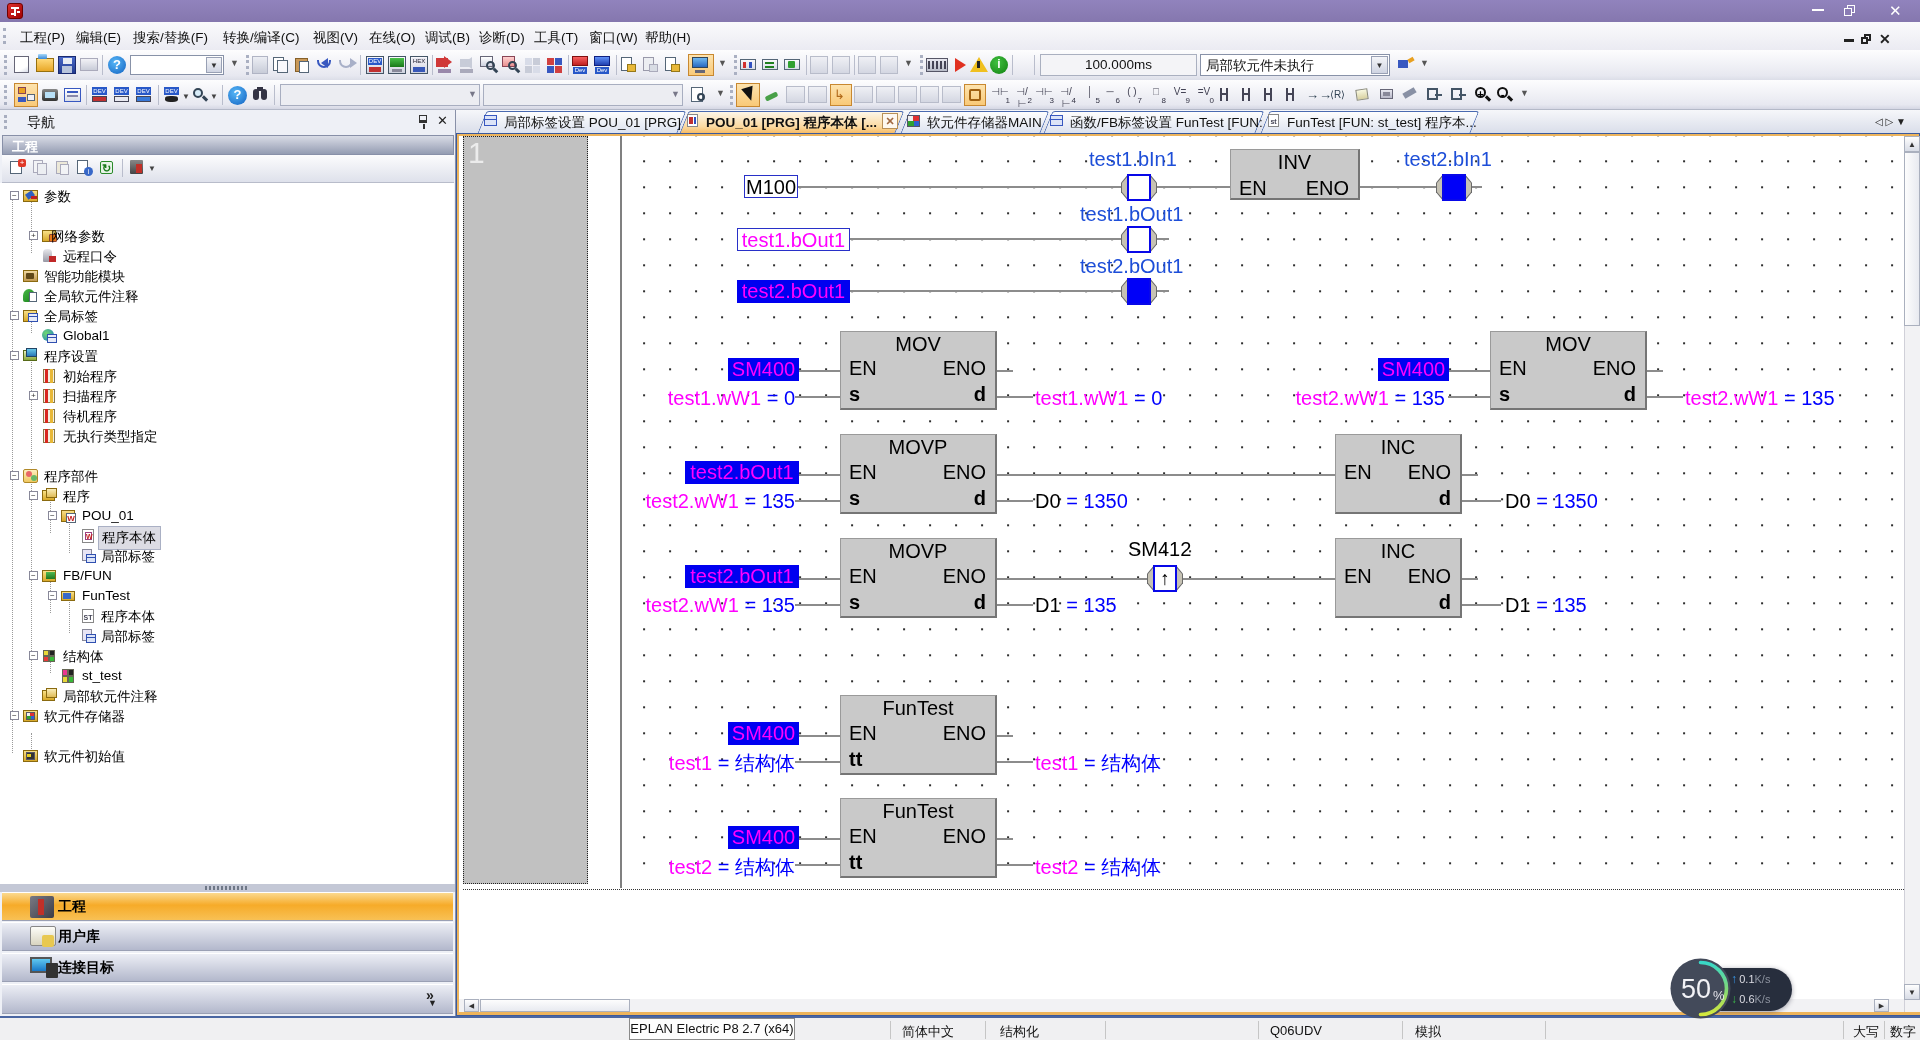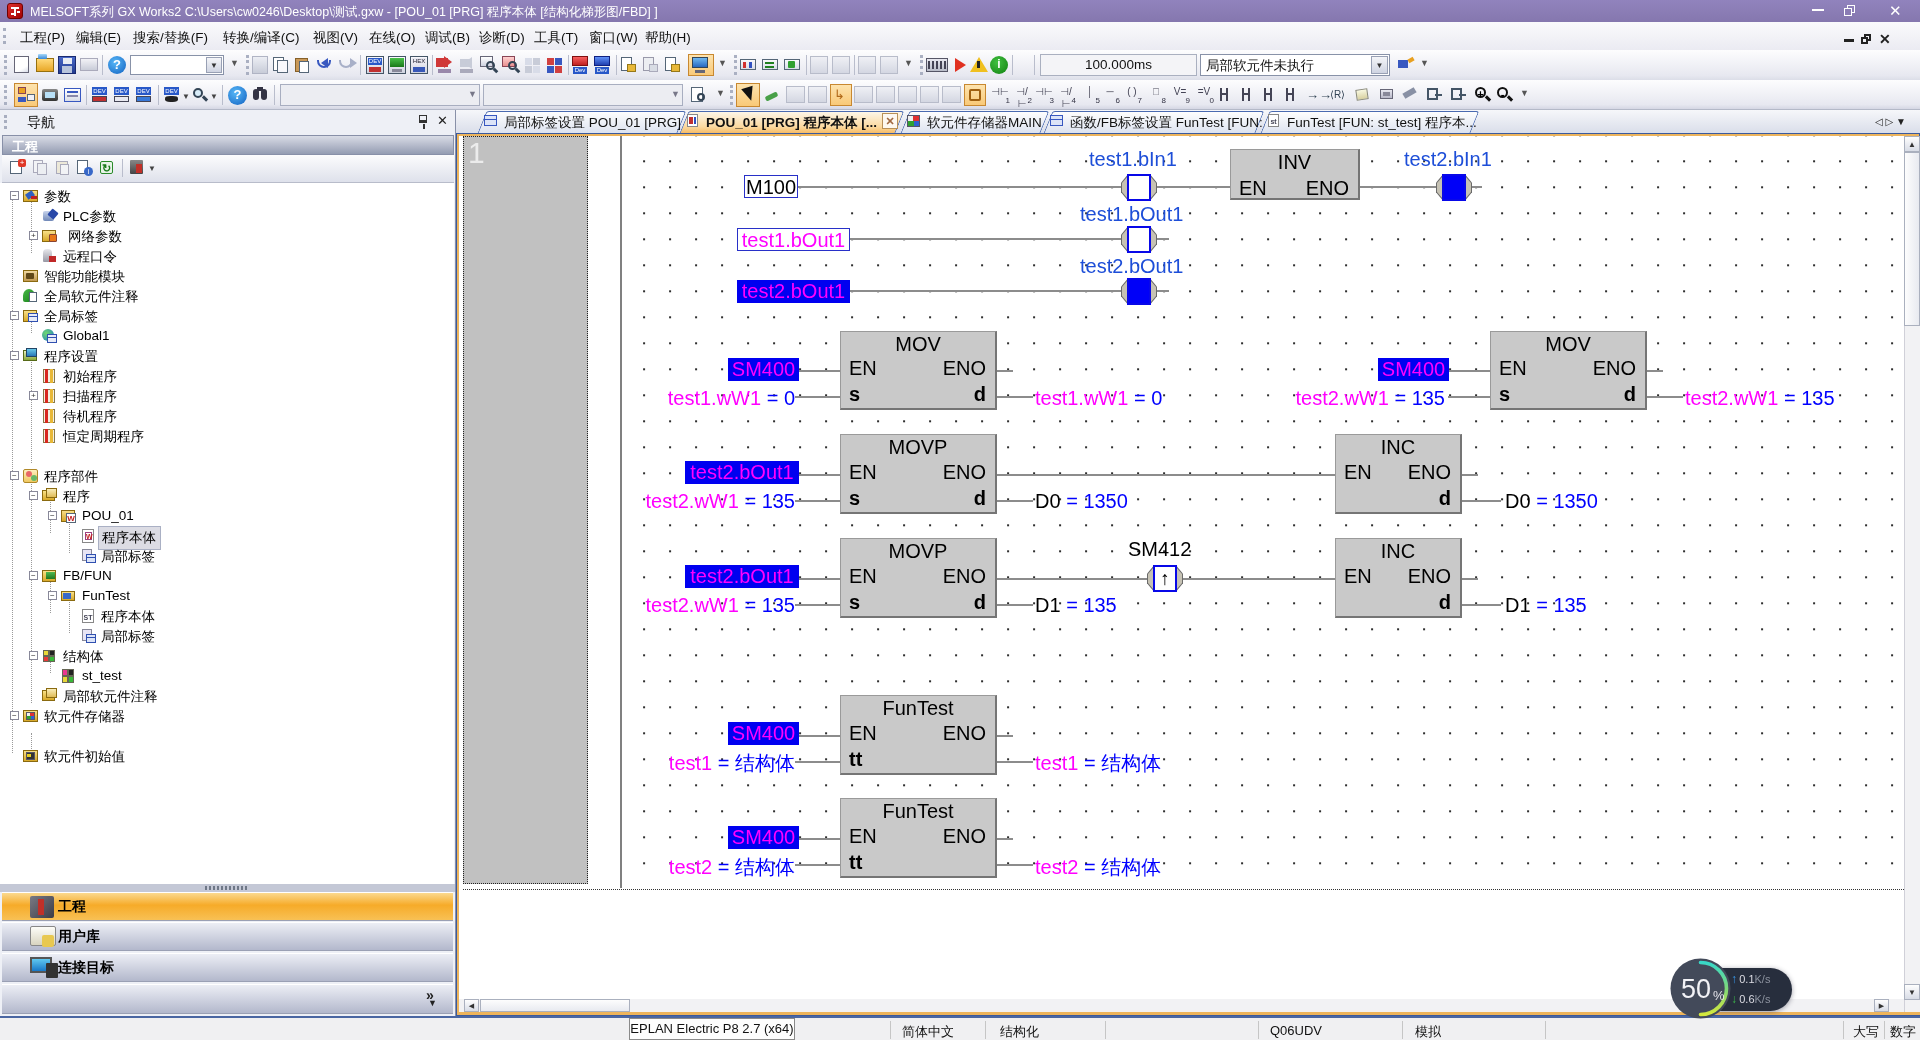--- a/index.html
+++ b/index.html
@@ -27,21 +27,20 @@
 <body>
 <div id="page">
 
 <div class="abs" style="left:0;top:0;width:1920px;height:22px;background:linear-gradient(#9183bd,#8577ae)">
   <div class="abs" style="left:7px;top:3px;width:16px;height:16px;background:linear-gradient(135deg,#e03030,#a00000);border-radius:3px;border:1px solid #700000">
     <div class="abs" style="left:3px;top:3px;width:8px;height:2px;background:#fff"></div>
     <div class="abs" style="left:6px;top:3px;width:2px;height:9px;background:#fff"></div>
     <div class="abs" style="left:3px;top:9px;width:3px;height:2px;background:#fff"></div>
     <div class="abs" style="left:9px;top:7px;width:3px;height:2px;background:#fff"></div>
   </div>
-  <div class="abs" style="left:30px;top:4px;font-size:12.5px;color:#fff">MELSOFT系列 GX Works2 C:\Users\cw0246\Desktop\测试.gxw - [POU_01 [PRG] 程序本体 [结构化梯形图/FBD] ]</div>
   <div class="abs" style="left:1812px;top:9px;width:12px;height:2px;background:#fff"></div>
   <div class="abs" style="left:1847px;top:5px;width:8px;height:8px;border:1.5px solid #fff"></div>
   <div class="abs" style="left:1844px;top:8px;width:8px;height:8px;border:1.5px solid #fff;background:#8a7cb4"></div>
   <div class="abs" style="left:1889px;top:4px;width:13px;height:13px;color:#fff;font-size:15px;line-height:13px">✕</div>
 </div>
 
 <div class="abs" style="left:0;top:22px;width:1920px;height:28px;background:linear-gradient(#fafafc,#ebebf2);font-size:13.5px;color:#111">
   <div class="abs" style="left:3px;top:6px;width:3px;height:16px;border-left:3px dotted #a8aec0"></div>
   <span class="abs" style="left:20px;top:7px">工程(P)</span>
   <span class="abs" style="left:76px;top:7px">编辑(E)</span>
@@ -408,34 +407,27 @@
         <div class="abs" style="left:31px;top:550px;width:1px;height:20px;border-left:1px dotted #9a9a9a"></div>
         <div class="tr" style="top:3px">
           <div class="exp" style="left:8px">−</div>
           <div class="ti" style="left:21px">
             <div class="abs" style="left:0;top:2px;width:15px;height:12px;background:linear-gradient(#f8e088,#d8a828);border:1px solid #8a6a10"></div>
             <div class="abs" style="left:3px;top:4px;width:8px;height:6px;background:#3060c0;transform:rotate(-35deg)"></div>
             <div class="abs" style="left:8px;top:8px;width:6px;height:3px;background:#c02020"></div>
           </div>
           <div class="tx" style="left:42px">参数</div>
         </div>
-        <div class="tr" style="top:23px">
-          <div class="ti" style="left:40px">
-            <div class="abs" style="left:1px;top:3px;width:11px;height:10px;background:linear-gradient(#c8d4ec,#7088b8);border-radius:2px"></div>
-            <div class="abs" style="left:7px;top:2px;width:8px;height:8px;background:#2848a8;transform:rotate(40deg);border-radius:1px"></div>
-          </div>
-          <div class="tx" style="left:61px">PLC参数</div>
-        </div>
         <div class="tr" style="top:43px">
           <div class="exp" style="left:27px">+</div>
           <div class="ti" style="left:40px">
             <div class="abs" style="left:0;top:2px;width:14px;height:12px;background:linear-gradient(#f8e088,#d8a828);border:1px solid #8a6a10"></div>
             <div class="abs" style="left:7px;top:6px;width:8px;height:8px;background:#e87818;border:1px solid #843;border-radius:1px"></div>
           </div>
-          <div class="tx" style="left:66px">网络参数</div>
+          <div class="tx" style="left:49px">网络参数</div>
         </div>
         <div class="tr" style="top:83px">
           <div class="ti" style="left:21px">
             <div class="abs" style="left:0;top:2px;width:15px;height:12px;background:linear-gradient(#f0d8a0,#c09850);border:1px solid #8a6a10"></div>
             <div class="abs" style="left:3px;top:5px;width:8px;height:6px;background:#604818;border-radius:1px"></div>
           </div>
           <div class="tx" style="left:42px">智能功能模块</div>
         </div>
         <div class="tr" style="top:63px">
           <div class="ti" style="left:40px">
@@ -500,21 +492,21 @@
             <div class="abs" style="left:8px;top:1px;width:3px;height:14px;background:#e8b838"></div>
           </div>
           <div class="tx" style="left:61px">待机程序</div>
         </div>
         <div class="tr" style="top:243px">
           <div class="ti" style="left:40px">
             <div class="abs" style="left:1px;top:1px;width:12px;height:14px;background:#f4f0e0;border:1px solid #887848"></div>
             <div class="abs" style="left:3px;top:1px;width:3px;height:14px;background:#d82820"></div>
             <div class="abs" style="left:8px;top:1px;width:3px;height:14px;background:#e8b838"></div>
           </div>
-          <div class="tx" style="left:61px">恒定周期程序</div>
+          <div class="tx" style="left:61px">无执行类型指定</div>
         </div>
         <div class="tr" style="top:283px">
           <div class="exp" style="left:8px">−</div>
           <div class="ti" style="left:21px">
             <div class="abs" style="left:0;top:1px;width:15px;height:14px;background:linear-gradient(#fdf0c0,#f0c860);border:1px solid #b08828;border-radius:2px"></div>
             <div class="abs" style="left:3px;top:3px;width:6px;height:6px;background:#e86868;border-radius:50%"></div>
             <div class="abs" style="left:8px;top:7px;width:6px;height:6px;background:#68b868;border-radius:50%"></div>
           </div>
           <div class="tx" style="left:42px">程序部件</div>
         </div>

